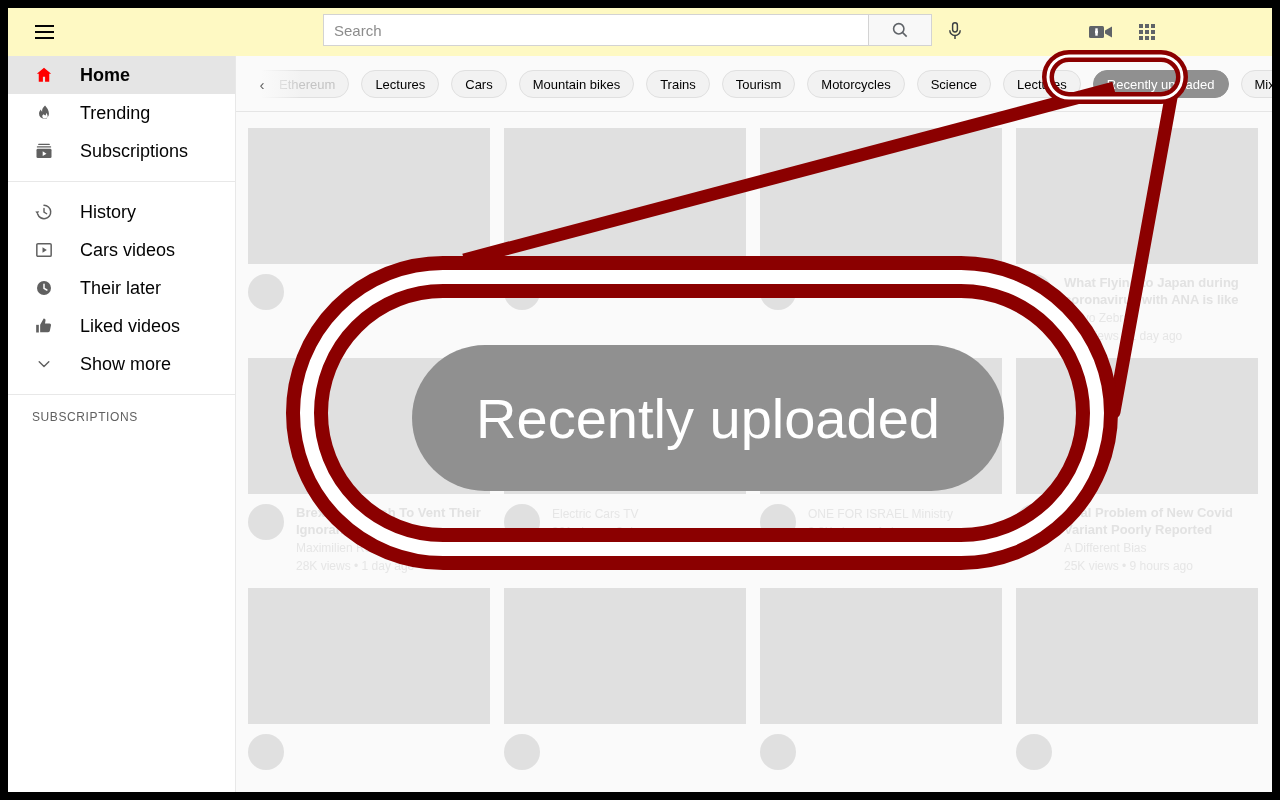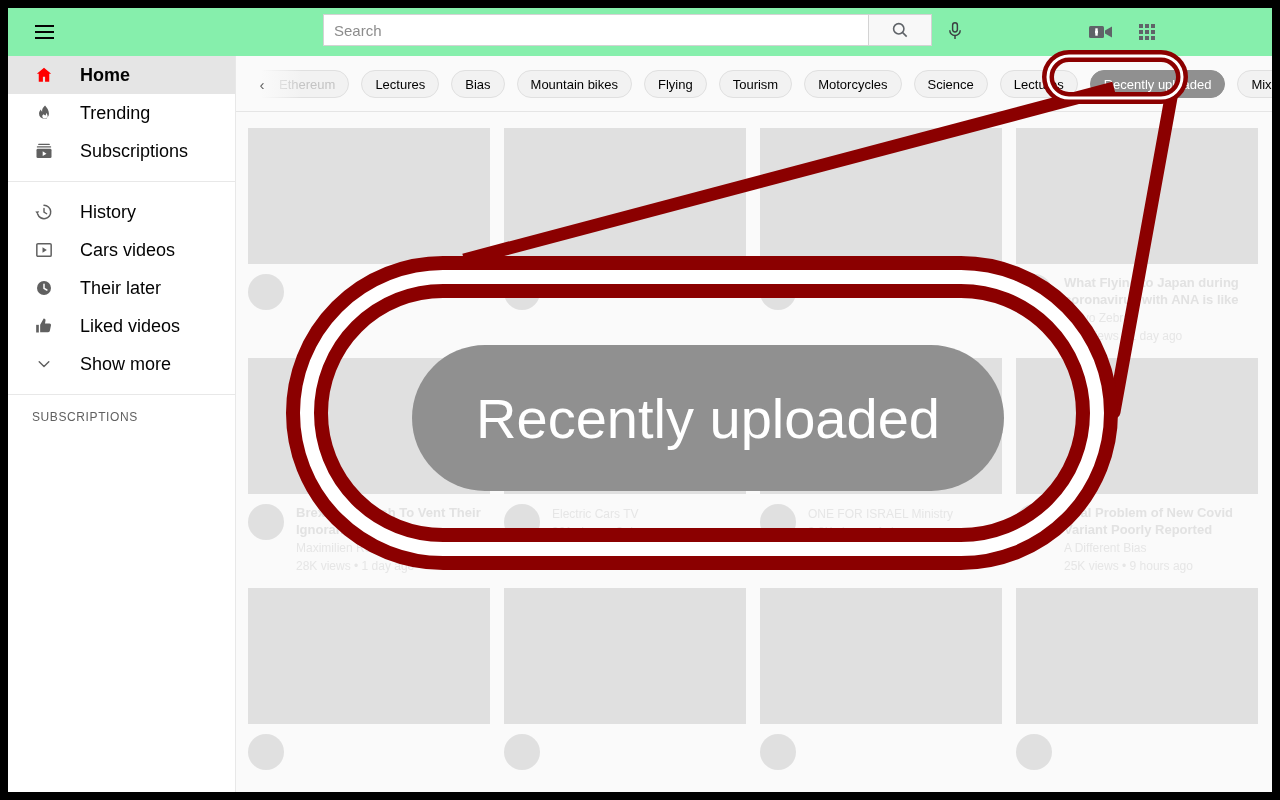--- a/index.html
+++ b/index.html
@@ -25,21 +25,21 @@
     width: 1264px; height: 784px;
     background: #ffffff;
     overflow: hidden;
   }
 
   
   #topbar {
     position: absolute;
     left: 0; top: 0;
     width: 1264px; height: 48px;
-    background: #86efac;
+    background: #fef9c3;
     z-index: 30;
   }
   #hamburger {
     position: absolute;
     left: 18px; top: 10px;
     width: 36px; height: 28px;
     display: flex; flex-direction: column;
     justify-content: center; align-items: center;
     gap: 4px;
     cursor: pointer;
@@ -411,23 +411,23 @@
 
       <div class="nav-sep"></div>
 
       <div id="subs-header">SUBSCRIPTIONS</div>
     </div>
 
     <div id="chipbar">
       <div id="chiprow">
           <div class="chip" style="padding-left: 30px; color: rgb(196, 196, 196);">Ethereum</div>
           <div class="chip">Lectures</div>
-          <div class="chip">Bias</div>
+          <div class="chip">Cars</div>
           <div class="chip">Mountain bikes</div>
-          <div class="chip">Flying</div>
+          <div class="chip">Trains</div>
           <div class="chip">Tourism</div>
           <div class="chip">Motorcycles</div>
           <div class="chip">Science</div>
           <div class="chip">Lectures</div>
           <div class="chip selected">Recently uploaded</div>
           <div class="chip">Mixes</div>
         </div>
       <div id="chip-fade"></div>
       <div id="scroll-left">‹</div>
     </div>

